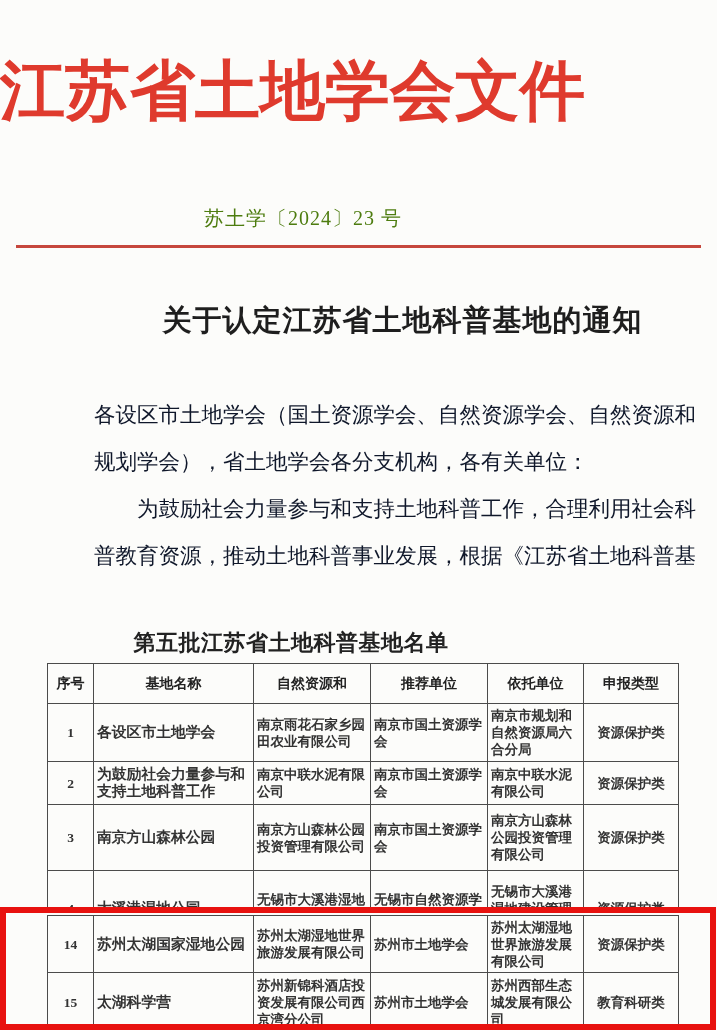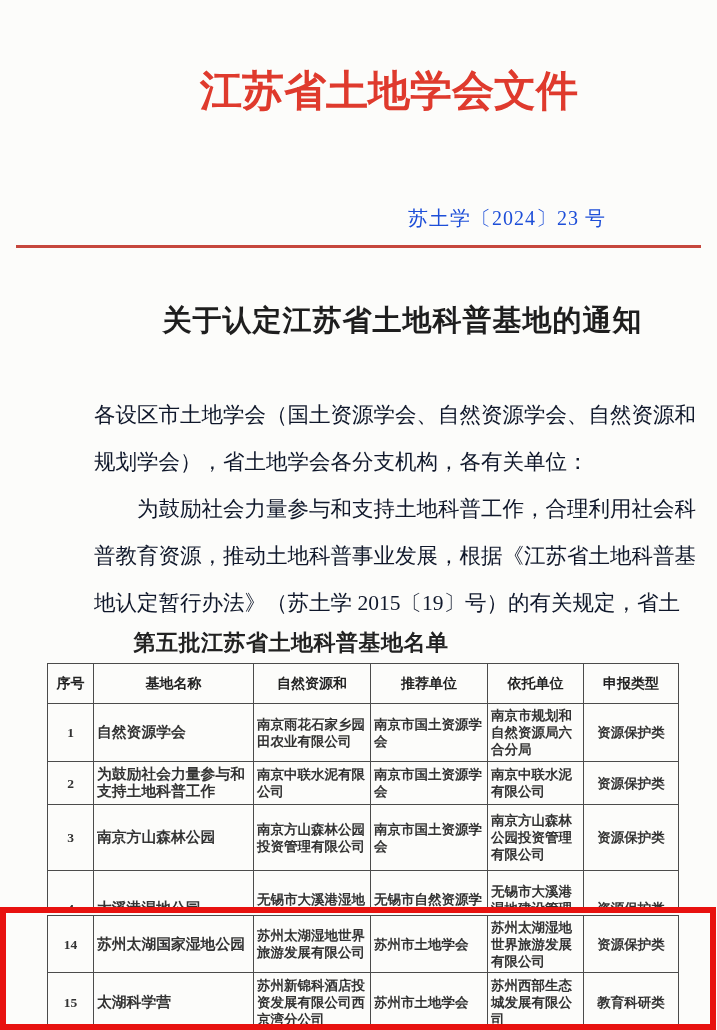--- a/index.html
+++ b/index.html
@@ -6,26 +6,26 @@
   body{
     width:717px;height:1030px;position:relative;overflow:hidden;
     background:#fcfcfa;
     font-family:"Liberation Serif","DejaVu Serif",serif;
     color:#2d2d2d;
   }
   .page{position:absolute;inset:0;}
 
   .org-title{
     position:absolute;top:54px;left:0;width:578px;
-    text-align:right;font-size:42px;line-height:74px;font-weight:700;
+    text-align:right;font-size:65px;line-height:74px;font-weight:700;
     letter-spacing:0px;white-space:nowrap;
   }
   .doc-number{
     position:absolute;top:205px;left:0;width:606px;
-    text-align:right;font-size:20px;line-height:26px;color:#1d4ed8;
+    text-align:center;font-size:20px;line-height:26px;color:#4d7c0f;
     letter-spacing:1px;
   }
   .red-rule{
     position:absolute;top:245px;left:16px;width:685px;height:3px;
   }
   .notice-title{
     position:absolute;top:302px;left:0;width:717px;
     text-align:center;font-size:29px;line-height:36px;font-weight:700;
     color:#1e1e1e;letter-spacing:1px;white-space:nowrap;padding-left:44px;
   }
@@ -80,21 +80,20 @@
 
   <div class="red-rule" style="background:#c6473d;"></div>
 
   <div class="notice-title">关于认定江苏省土地科普基地的通知</div>
 
   <div class="body-text">
     <div class="line">各设区市土地学会（国土资源学会、自然资源学会、自然资源和</div>
     <div class="line">规划学会），省土地学会各分支机构，各有关单位：</div>
     <div class="line indent">为鼓励社会力量参与和支持土地科普工作，合理利用社会科</div>
     <div class="line">普教育资源，推动土地科普事业发展，根据《江苏省土地科普基</div>
-    <div class="line">地认定暂行办法》（苏土学 2015〔19〕号）的有关规定，省土</div>
   </div>
 
   <div class="table-title">第五批江苏省土地科普基地名单</div>
 
   <div class="tbl-wrap tbl-upper">
     <table class="basetbl">
       <colgroup>
         <col style="width:46px">
           <col style="width:160px">
           <col style="width:117px">
@@ -106,21 +105,21 @@
           <tr style="height:40px">
         <th>序号</th>
         <th>基地名称</th>
         <th>自然资源和</th>
         <th>推荐单位</th>
         <th>依托单位</th>
         <th>申报类型</th>
       </tr>
       <tr style="height:58px">
         <td>1</td>
-        <td>自然资源学会</td>
+        <td>各设区市土地学会</td>
         <td>南京雨花石家乡园田农业有限公司</td>
         <td>南京市国土资源学会</td>
         <td>南京市规划和自然资源局六合分局</td>
         <td>资源保护类</td>
       </tr>
       <tr style="height:43px">
         <td>2</td>
         <td>为鼓励社会力量参与和支持土地科普工作</td>
         <td>南京中联水泥有限公司</td>
         <td>南京市国土资源学会</td>

